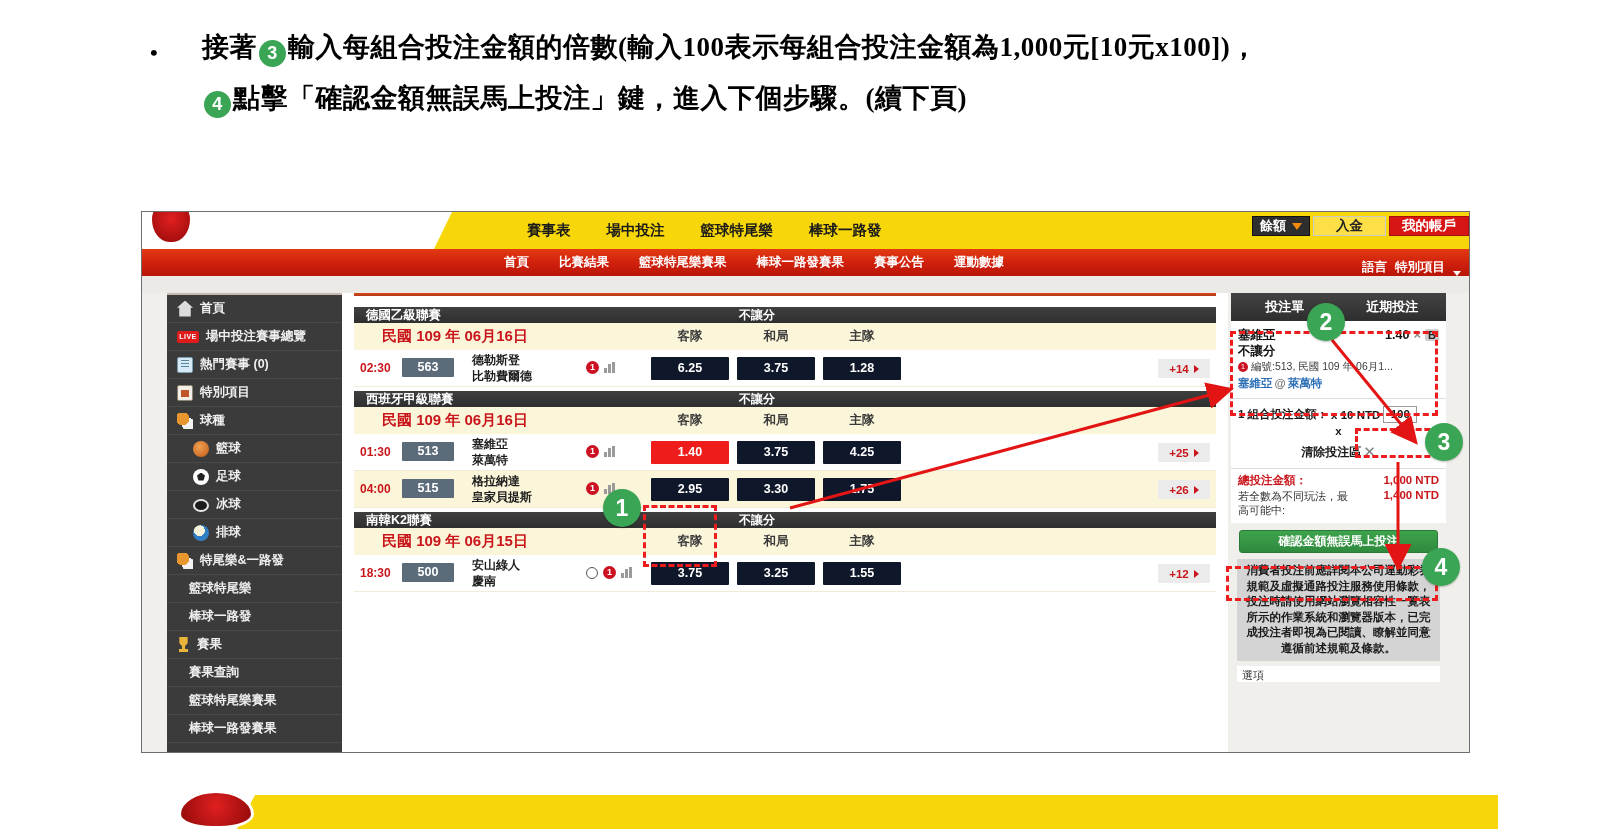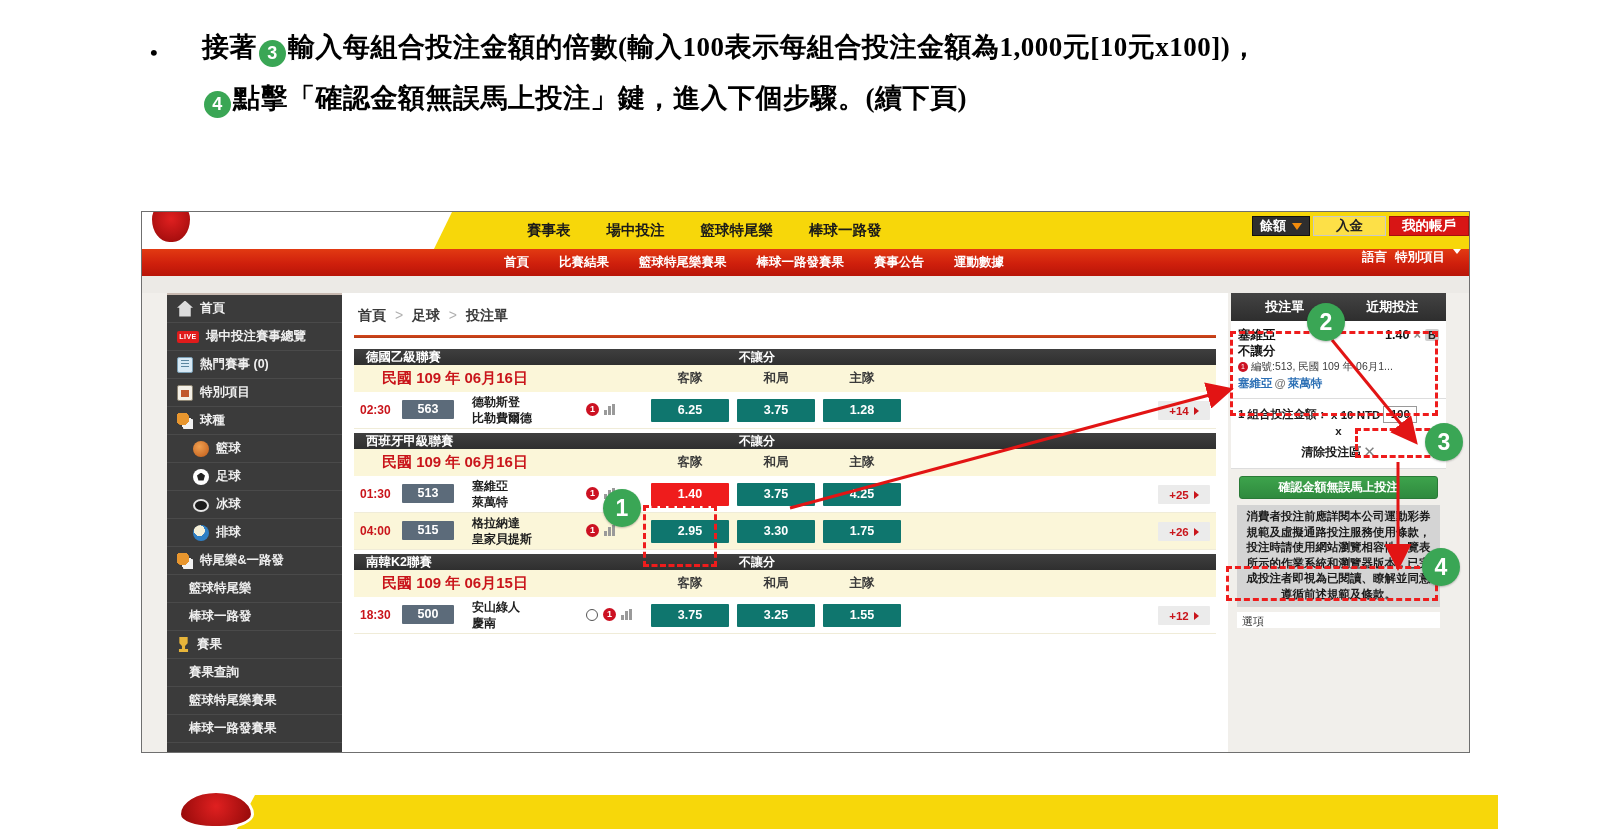--- a/index.html
+++ b/index.html
@@ -135,21 +135,21 @@
   .subnav-links {
     position: absolute; left: 362px; top: 0; height: 27px;
     display: flex; align-items: center; gap: 30px;
   }
   .subnav-links a {
     color: #fff; font-size: 12.5px; font-weight: bold;
     text-decoration: none; white-space: nowrap;
   }
   .lang-box {
     position: absolute; right: 8px; top: 0; height: 27px;
-    display: flex; align-items: flex-start; gap: 8px;
+    display: flex; align-items: flex-end; gap: 8px;
     color: #fff; font-size: 12.5px; font-weight: bold; margin-left: 10px;
   }
   .lang-caret {
     width: 0; height: 0;
     border-left: 4px solid transparent;
     border-right: 4px solid transparent;
     border-top: 5px solid #ffffff;
   }
 
   
@@ -329,21 +329,21 @@
       linear-gradient(#9a9a9a,#9a9a9a) 4px 2px/3px 9px no-repeat,
       linear-gradient(#9a9a9a,#9a9a9a) 8px 0/3px 11px no-repeat;
   }
   .ic-stopwatch {
     width: 12px; height: 12px; border: 1.6px solid #555;
     border-radius: 50%;
   }
   .odds {
     position: absolute; top: 7px;
     width: 78px; height: 23px;
-    background: #0f766e; color: #ffffff;
+    background: #0f172a; color: #ffffff;
     font-size: 12.5px; font-weight: bold;
     text-align: center; line-height: 23px;
     border-radius: 1px;
   }
   .odds.sel { background: #ef1c1c; }
   .odds.a { left: 297px; }
   .odds.b { left: 383px; }
   .odds.c { left: 469px; }
   .more-pill {
     position: absolute; right: 6px; top: 9px;
@@ -650,27 +650,20 @@
       </div>
       <div class="side-item plain">
         <span>籃球特尾樂賽果</span>
       </div>
       <div class="side-item plain">
         <span>棒球一路發賽果</span>
       </div>
     </div>
 
     <div class="main">
-      <div class="crumb">
-        <span>首頁</span>
-        <span class="sep">&gt;</span>
-        <span>足球</span>
-        <span class="sep">&gt;</span>
-        <span>投注單</span>
-      </div>
       <div class="crumb-rule"></div>
 
       <div class="league-bar">
         <span>德國乙級聯賽</span>
         <span class="handicap">不讓分</span>
       </div>
       <div class="date-row">
         <span class="dt">民國 109 年 06月16日</span>
         <span class="col-hd col-a">客隊</span>
         <span class="col-hd col-b">和局</span>
@@ -810,20 +803,30 @@
           <span class="amt-unit">x 10 NTD</span>
           <span class="amt-input">100</span>
         </div>
         <div class="amt-x">x</div>
         <div class="clear-row">
           <span>清除投注區</span>
           <span class="xg">✕</span>
         </div>
       </div>
 
+      <div class="slip-total">
+        <div class="tot-row">
+          <span class="tot-label">總投注金額：</span>
+          <span class="tot-val">1,000 NTD</span>
+        </div>
+        <div class="tot-row2">
+          <span class="tot-note">若全數為不同玩法，最高可能中:</span>
+          <span class="tot-val2">1,400 NTD</span>
+        </div>
+      </div>
 
       <div class="confirm-btn">確認金額無誤馬上投注</div>
 
       <div class="terms">消費者投注前應詳閱本公司運動彩券規範及虛擬通路投注服務使用條款，投注時請使用網站瀏覽相容性一覽表所示的作業系統和瀏覽器版本，已完成投注者即視為已閱讀、瞭解並同意遵循前述規範及條款。</div>
 
       <div class="options-box">選項</div>
     </div>
   </div>
 </div>
 

